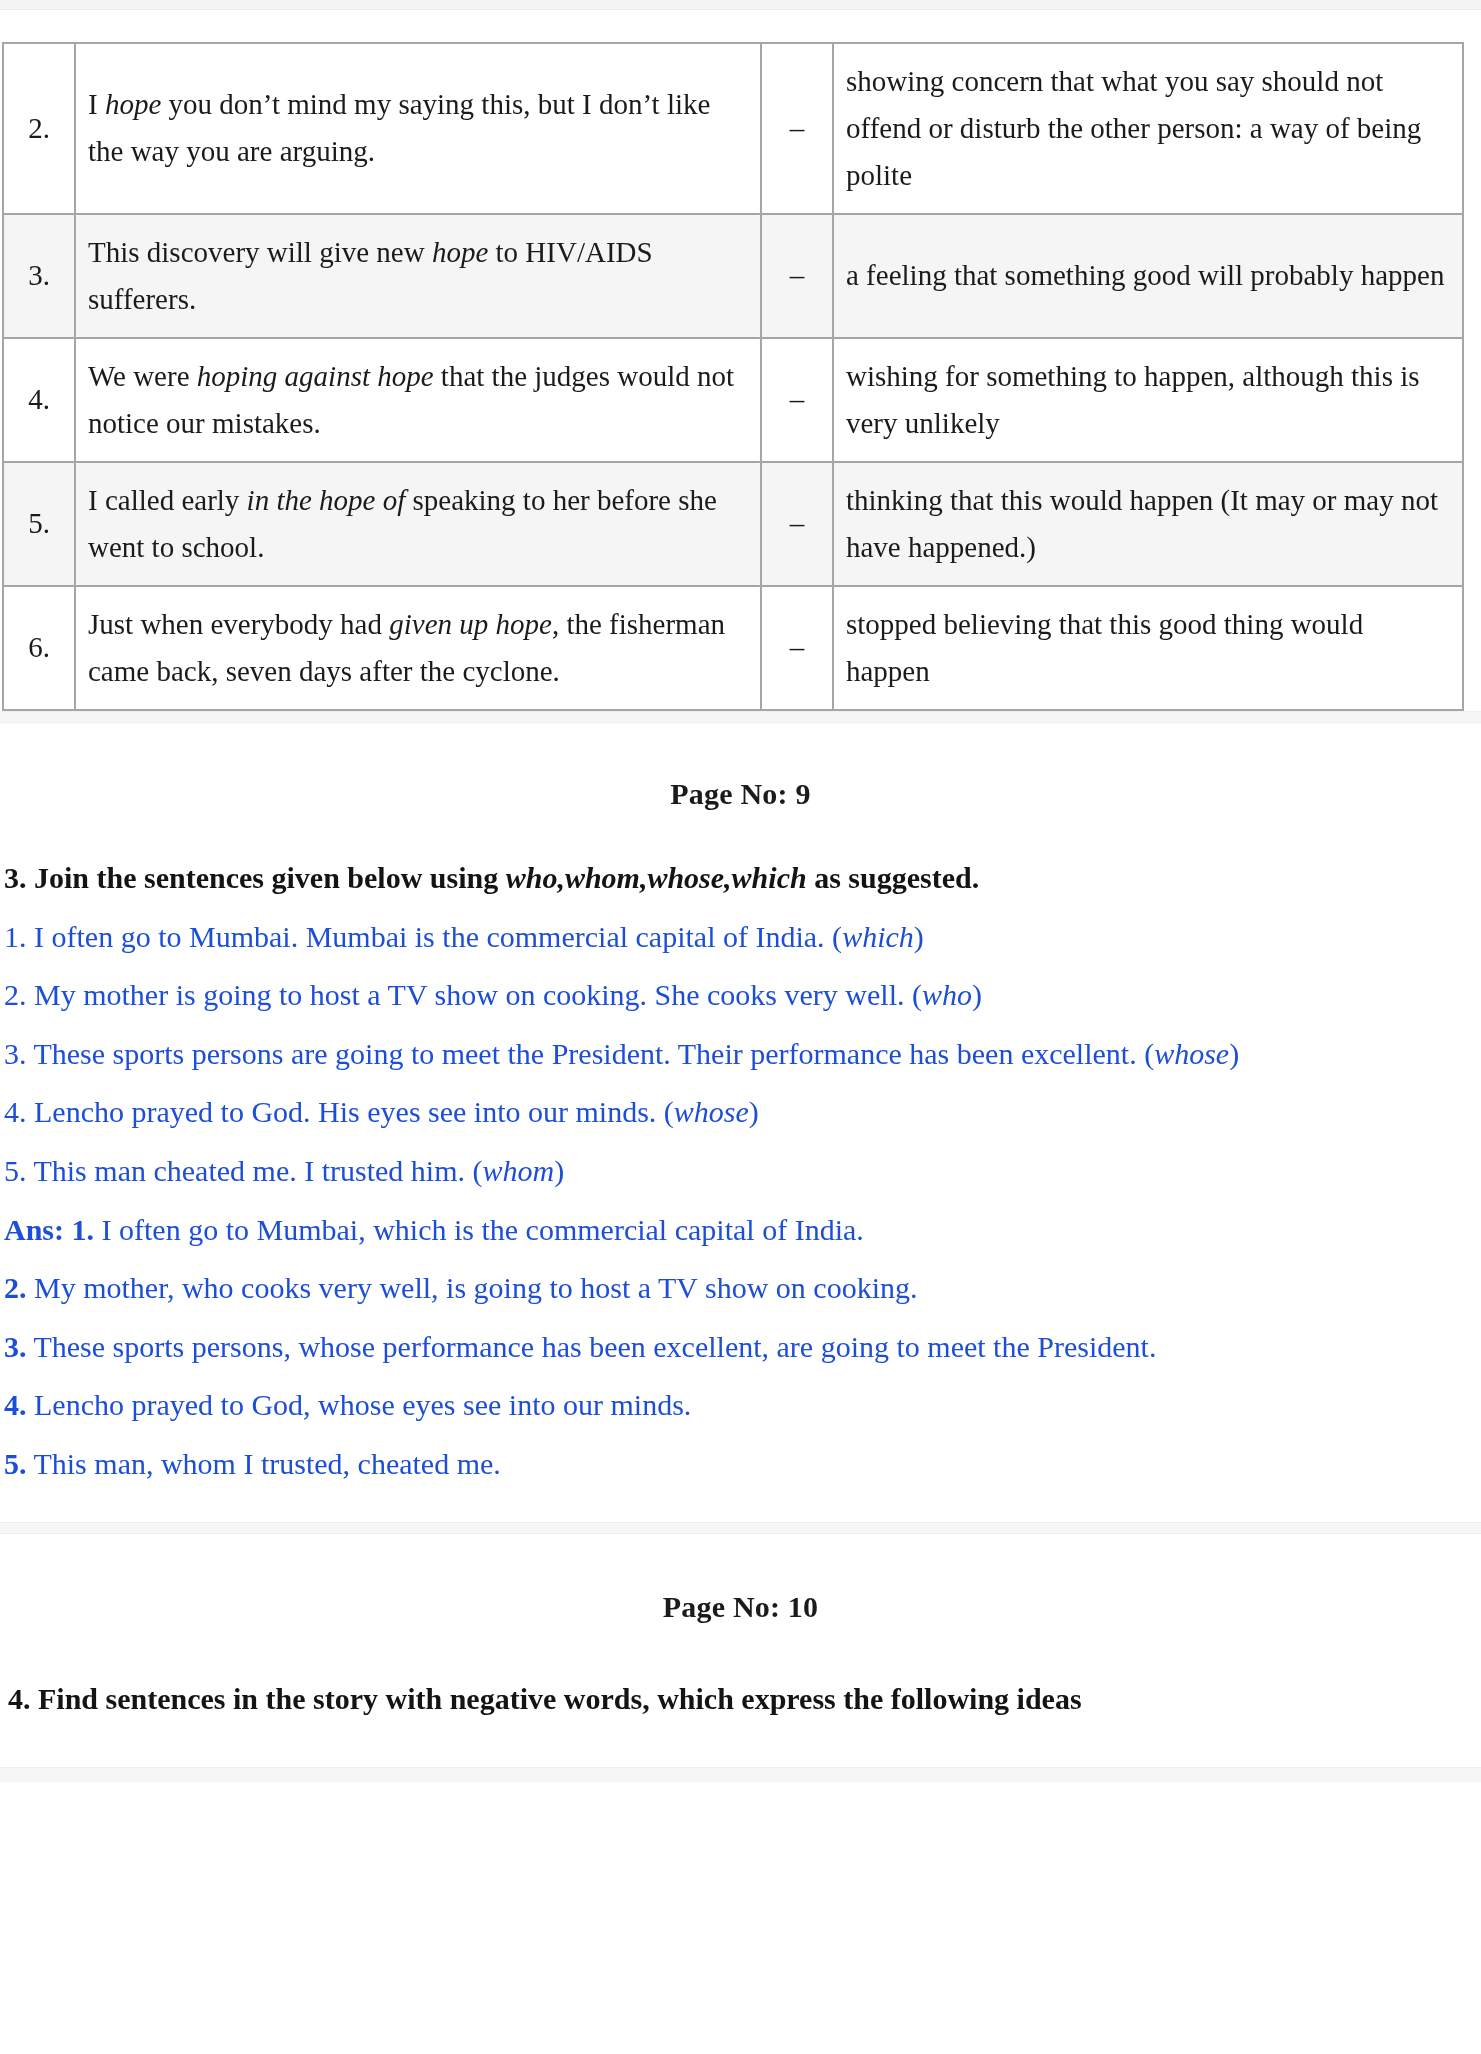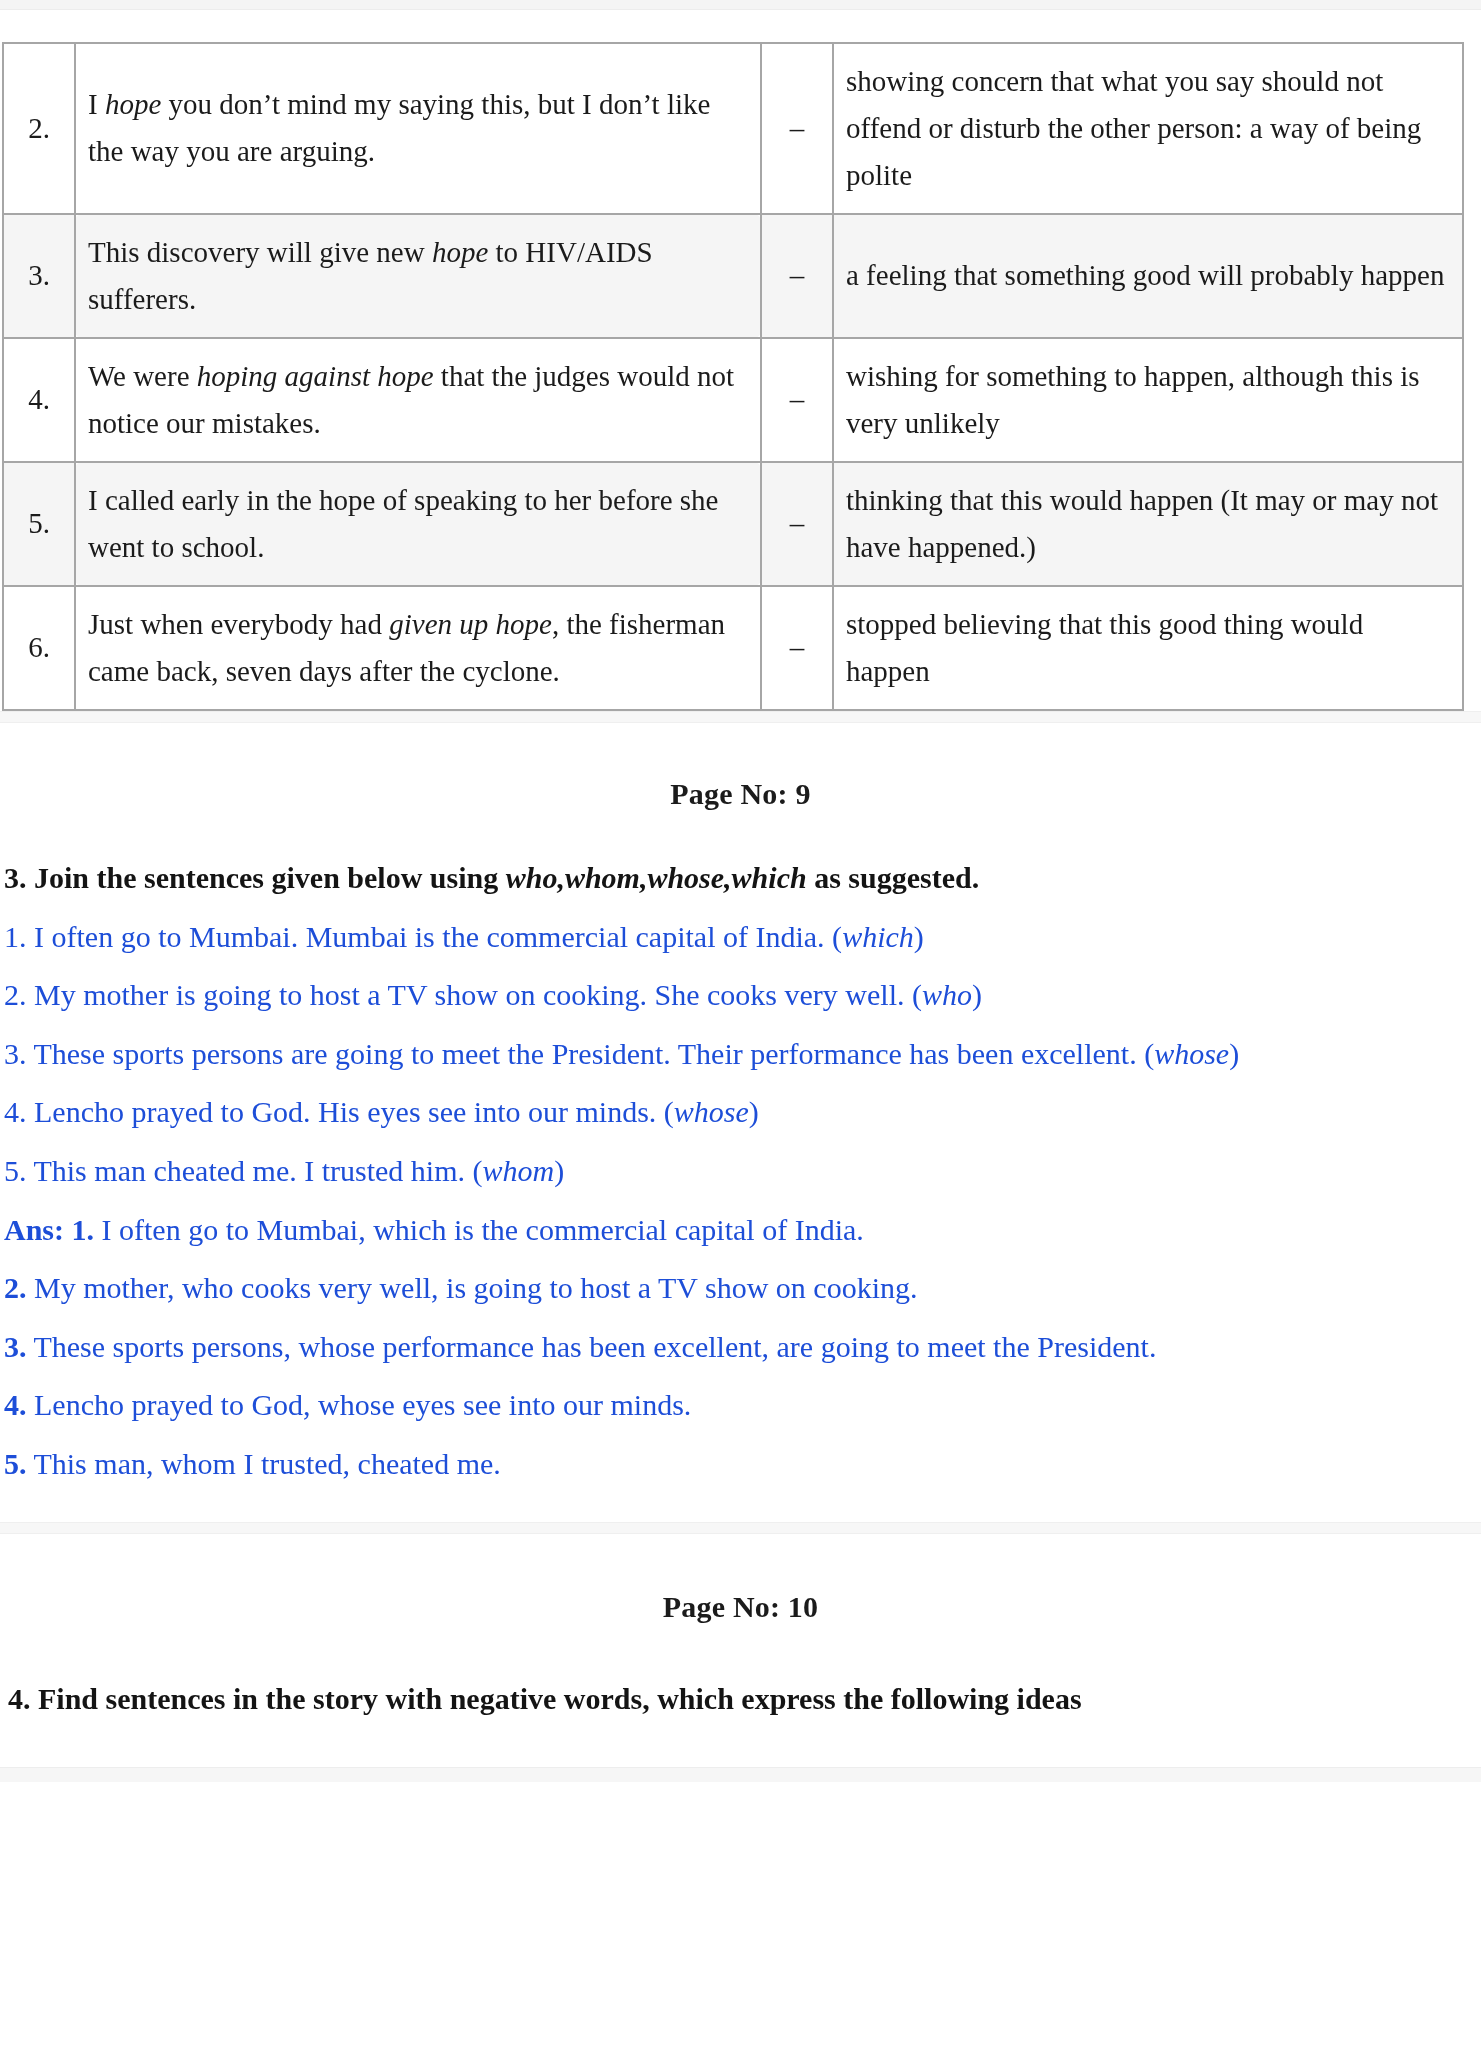--- a/index.html
+++ b/index.html
@@ -151,21 +151,21 @@
             <td class="col-meaning">a feeling that something good will probably happen</td>
           </tr>
           <tr class="plain">
             <td class="col-num">4.</td>
             <td class="col-sentence"><span>We were </span><span style="font-style: italic;">hoping against hope</span><span> that the judges would not notice our mistakes.</span></td>
             <td class="col-dash">–</td>
             <td class="col-meaning">wishing for something to happen, although this is very unlikely</td>
           </tr>
           <tr class="shaded">
             <td class="col-num">5.</td>
-            <td class="col-sentence"><span>I called early </span><span style="">in the hope of</span><span> speaking to her before she went to school.</span></td>
+            <td class="col-sentence"><span>I called early </span><span style="font-style: italic;">in the hope of</span><span> speaking to her before she went to school.</span></td>
             <td class="col-dash">–</td>
             <td class="col-meaning">thinking that this would happen (It may or may not have happened.)</td>
           </tr>
           <tr class="plain">
             <td class="col-num">6.</td>
             <td class="col-sentence"><span>Just when everybody had </span><span style="font-style: italic;">given up hope</span><span>, the fisherman came back, seven days after the cyclone.</span></td>
             <td class="col-dash">–</td>
             <td class="col-meaning">stopped believing that this good thing would happen</td>
           </tr>
         </tbody>

